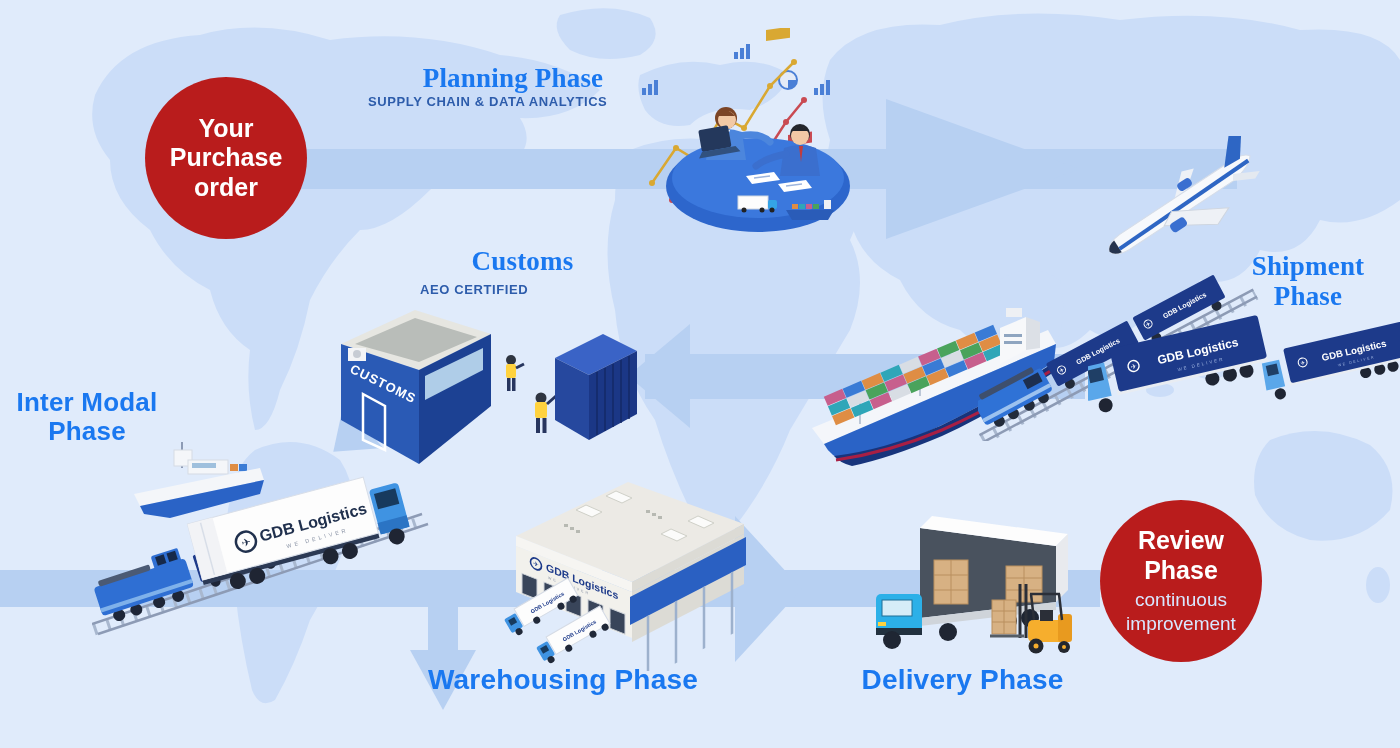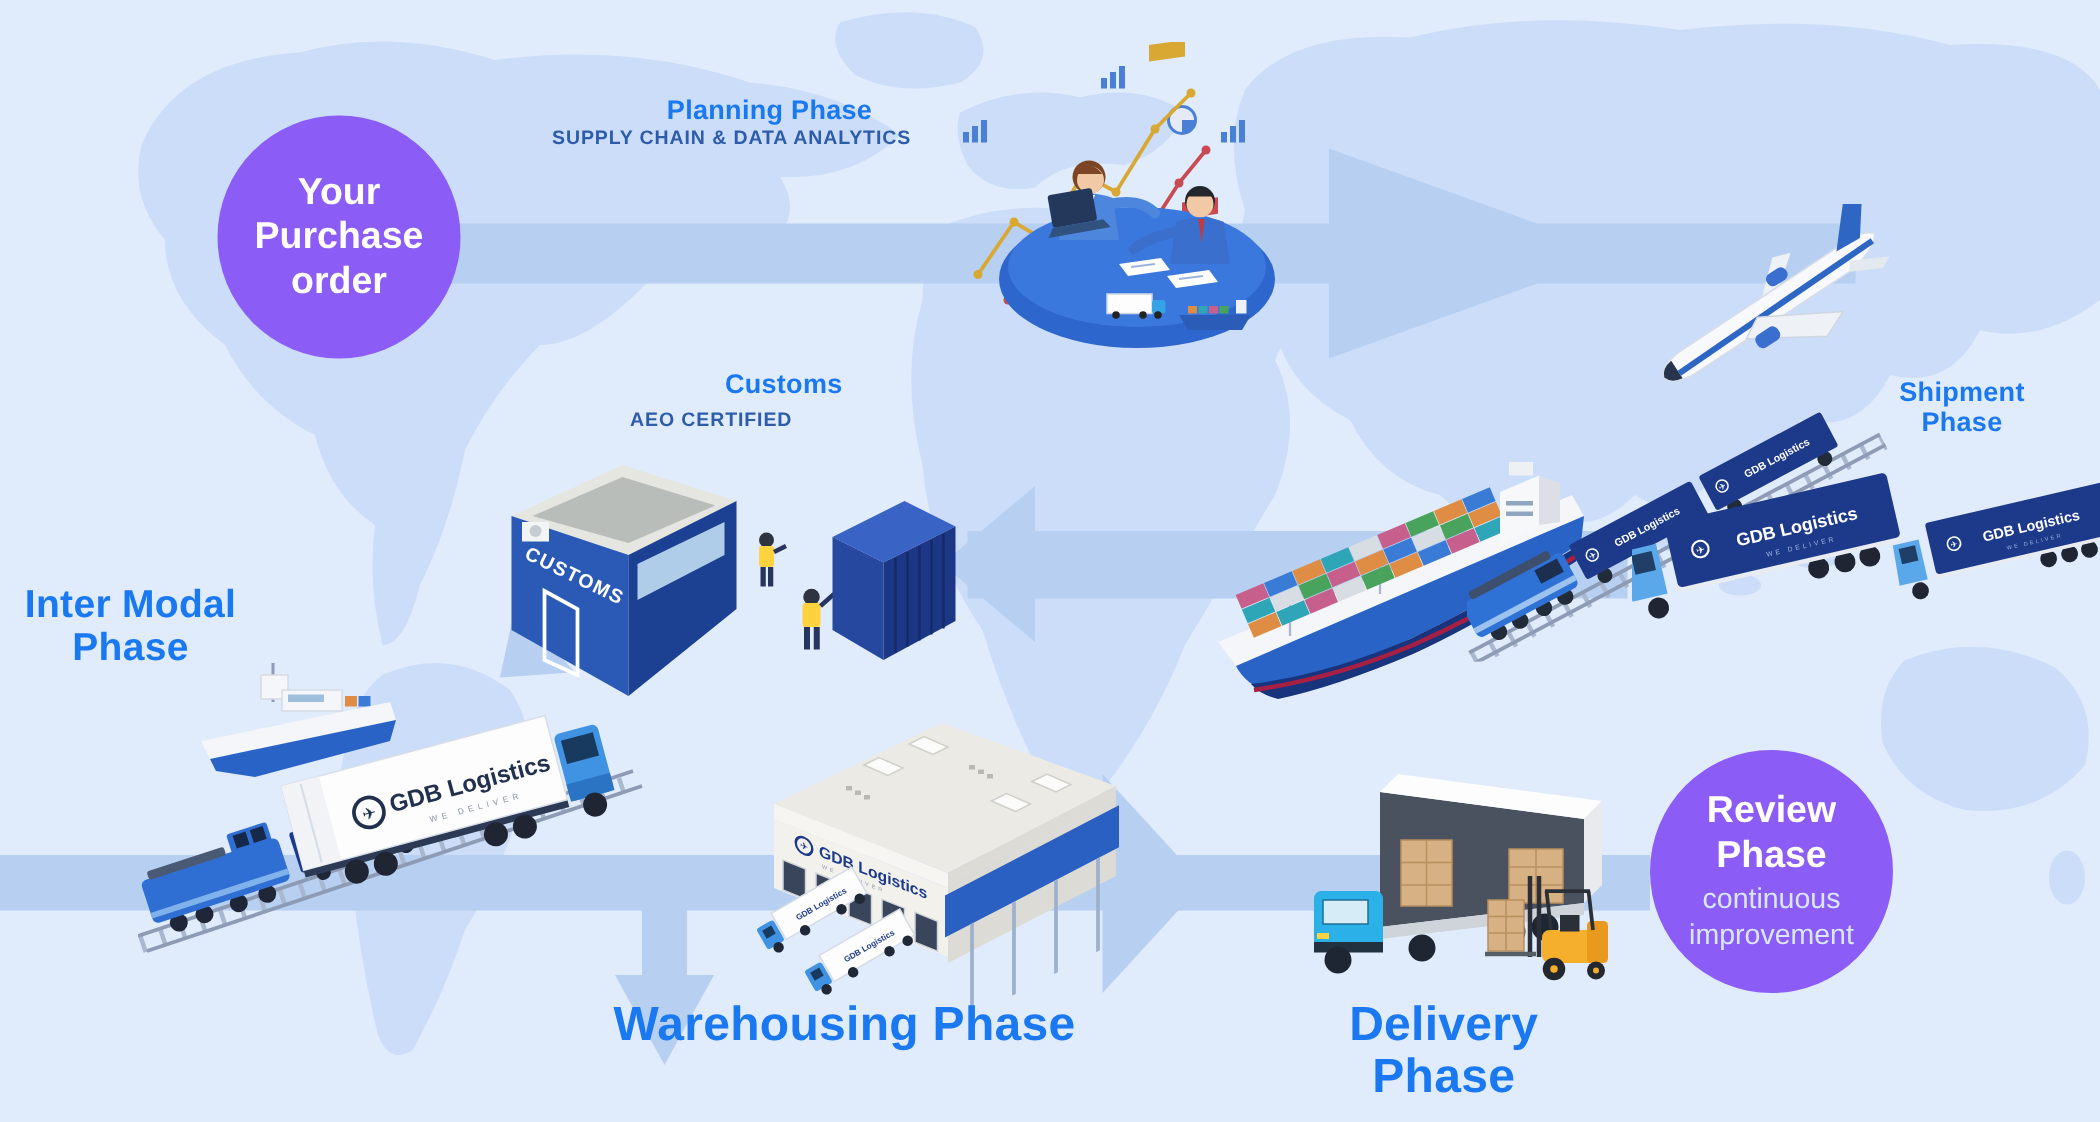--- a/index.html
+++ b/index.html
@@ -1,25 +1,25 @@
 <!DOCTYPE html>
 <html><head>
 <meta charset="utf-8">
 <style>
   html,body{margin:0;padding:0;background:#e0ebfb;font-family:"Liberation Sans",sans-serif;}
   #stage{position:relative;width:1400px;height:748px;overflow:hidden;background:#e0ebfb;}
   .abs{position:absolute;}
   svg text{font-family:"Liberation Sans",sans-serif;}
   .phase-title{font-weight:700;color:#1a78f0;text-align:center;line-height:1.1;letter-spacing:.2px;}
   .phase-sub{font-weight:700;color:#2d5cab;text-align:left;letter-spacing:.6px;}
-  .node-circle{background:#8b5cf6;border-radius:50%;color:#ffffff;display:flex;flex-direction:column;
+  .node-circle{background:#b91c1c;border-radius:50%;color:#ffffff;display:flex;flex-direction:column;
                justify-content:center;text-align:center;}
   .node-line{font-weight:700;font-size:25px;line-height:1.18;}
   .node-subline{font-weight:400;font-size:19px;line-height:1.25;color:#d9e7ff;}
-  .t27{font-size:18px;} .t26{font-size:26px;} .t28{font-size:32px;}
+  .t27{font-size:27px;font-family:Liberation Serif, serif;} .t26{font-size:26px;} .t28{font-size:28px;}
   .s13{font-size:13px;}
 </style>
 </head>
 <body>
 
 <div id="stage">
 
   <svg class="abs" style="left:0;top:0" width="1400" height="748" viewBox="0 0 1400 748">
     <g fill="#cbddf8">
       <path d="M95,95 Q120,40 200,35 Q260,18 330,40 Q420,28 500,55 Q560,60 600,90 Q570,120 520,118 Q540,150 500,170 Q460,160 430,190 Q390,230 360,230 Q330,260 310,300 Q300,350 280,390 Q270,430 255,430 Q245,390 250,350 Q220,330 210,290 Q170,270 150,230 Q110,200 110,160 Q85,130 95,95 Z"></path>

